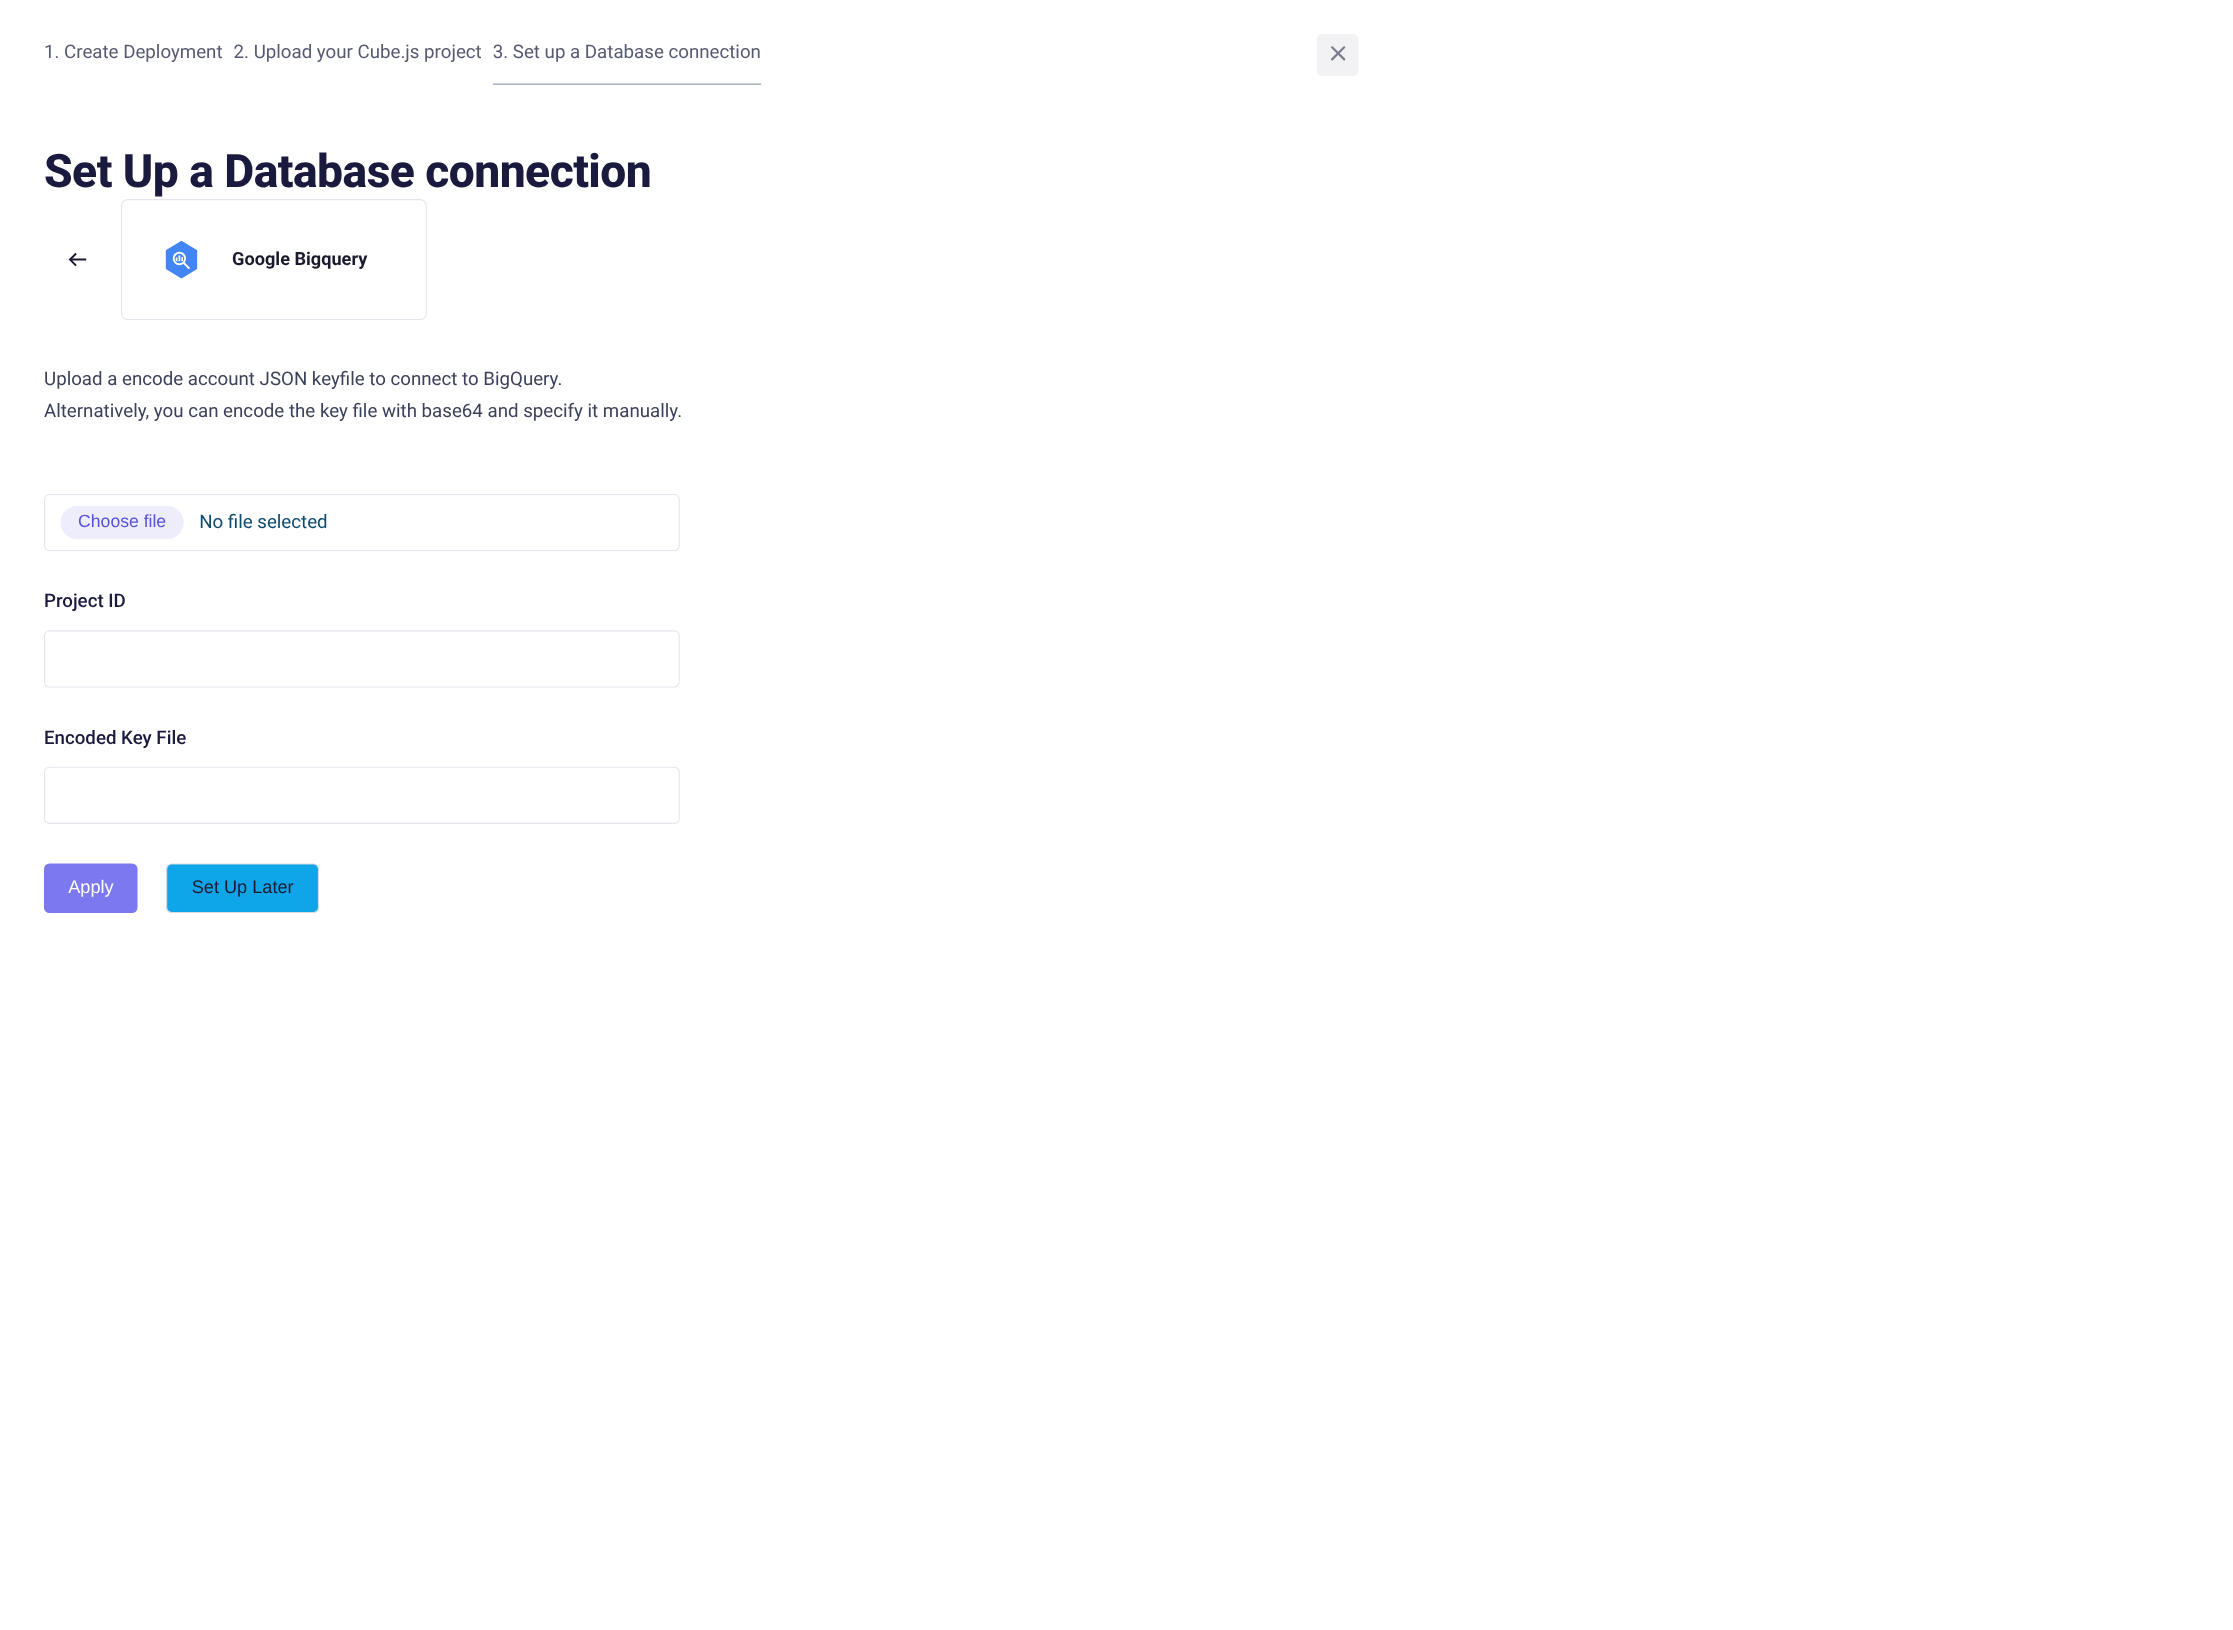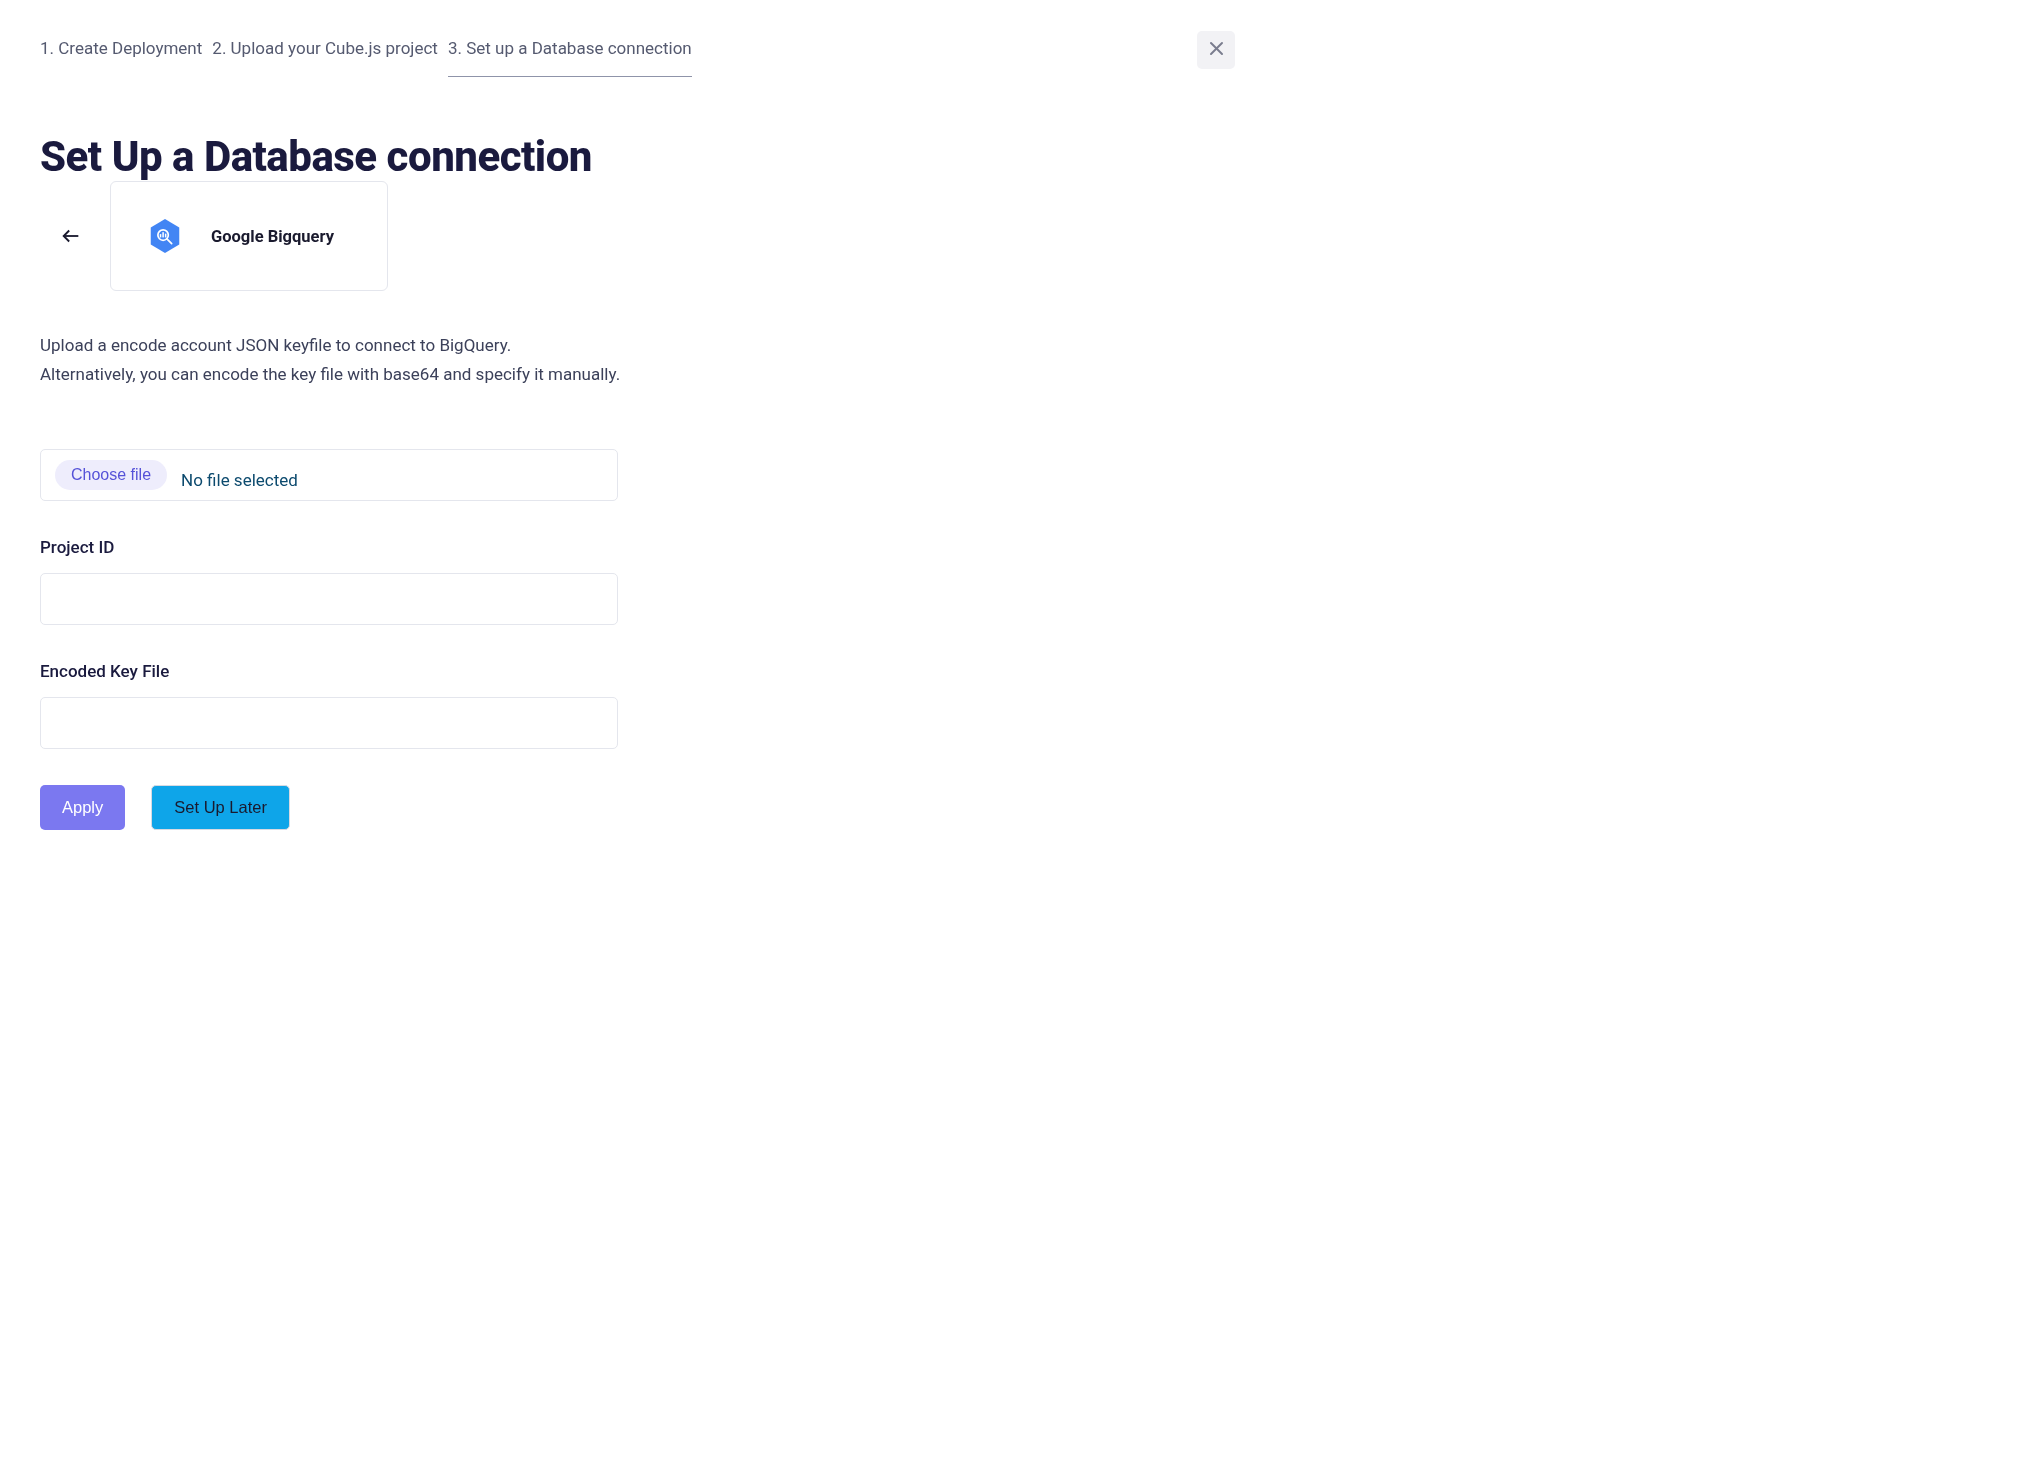--- a/index.html
+++ b/index.html
@@ -115,21 +115,21 @@
     }
     .form-label {
       font-size: 17px;
       font-weight: 500;
       color: #1a1a3e;
       margin-bottom: 16px;
       display: block;
     }
     .file-input-wrapper {
       display: flex;
-      align-items: flex-end;
+      align-items: center;
       border: 1px solid #e4e6ed;
       border-radius: 5px;
       padding: 10px 14px;
       width: 578px;
       gap: 14px;
     }
     .choose-file-btn {
       background: #eeedfc;
       color: #5552d8;
       border: none;

